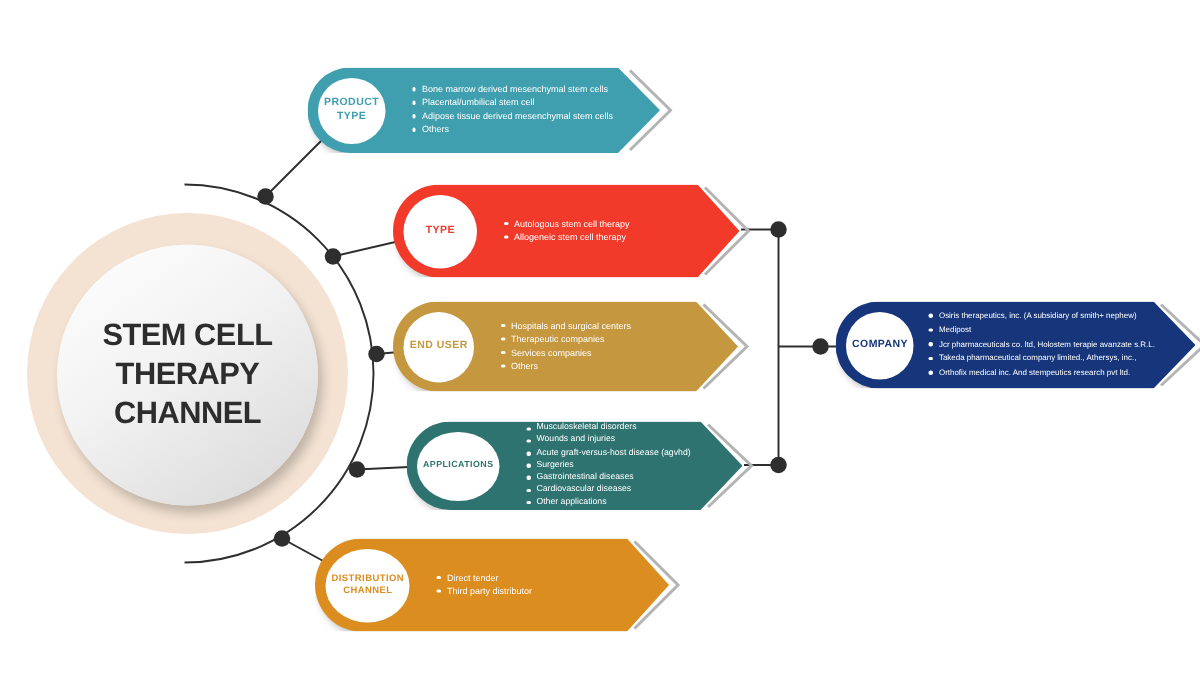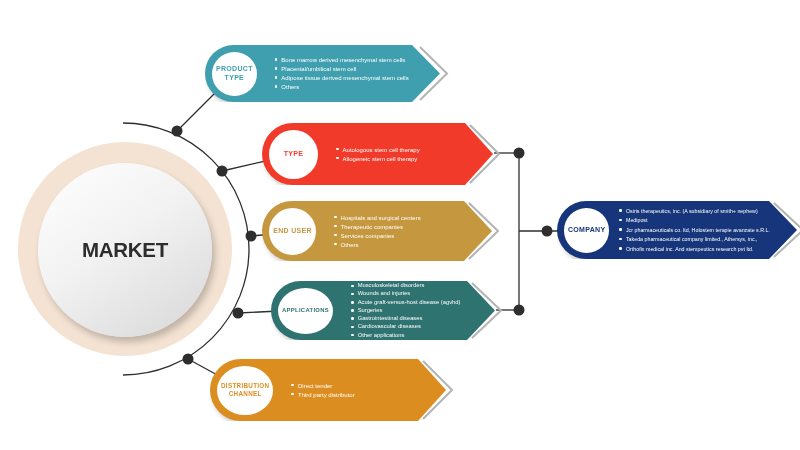--- a/index.html
+++ b/index.html
@@ -93,21 +93,22 @@
     <polyline points="469,203 498,231 469,259"></polyline>
     <polyline points="472,283 501,310.5 472,338"></polyline>
     <polyline points="423,361 452,390 423,419"></polyline>
     <polyline points="774,203 803,230 774,257"></polyline>
   </g>
 </svg>
 
 <div class="center-ring" style="background-color: rgb(244, 227, 211);">
   <div class="center-inner">
     <div class="center-title">
-      <div>MARKET</div>
+      <div>STEM CELL THERAPY</div>
+      <div>CHANNEL</div>
     </div>
   </div>
 </div>
 
 <div class="pill s-pt" style="left: 205px; top: 45px; width: 235px; height: 57px; --c: #3f9fae;">
   <div class="badge">
     <span class="badge-label">PRODUCT TYPE</span>
   </div>
   <div class="items">
       <div class="item">

